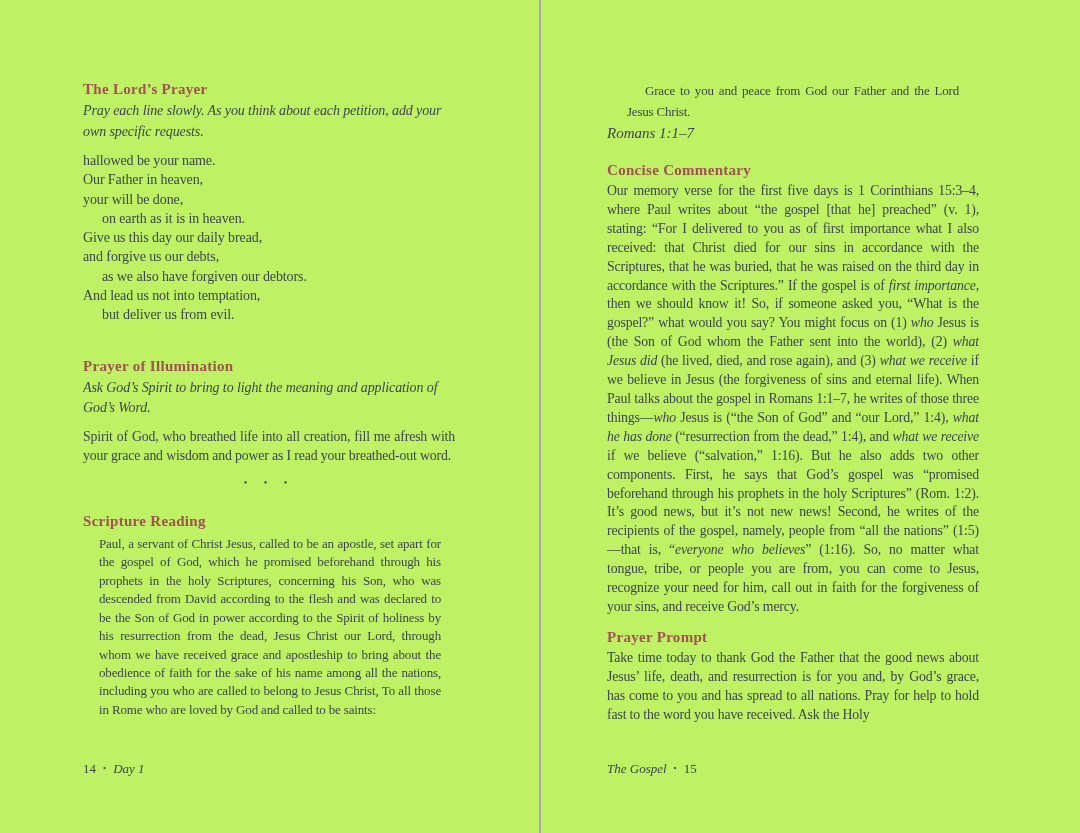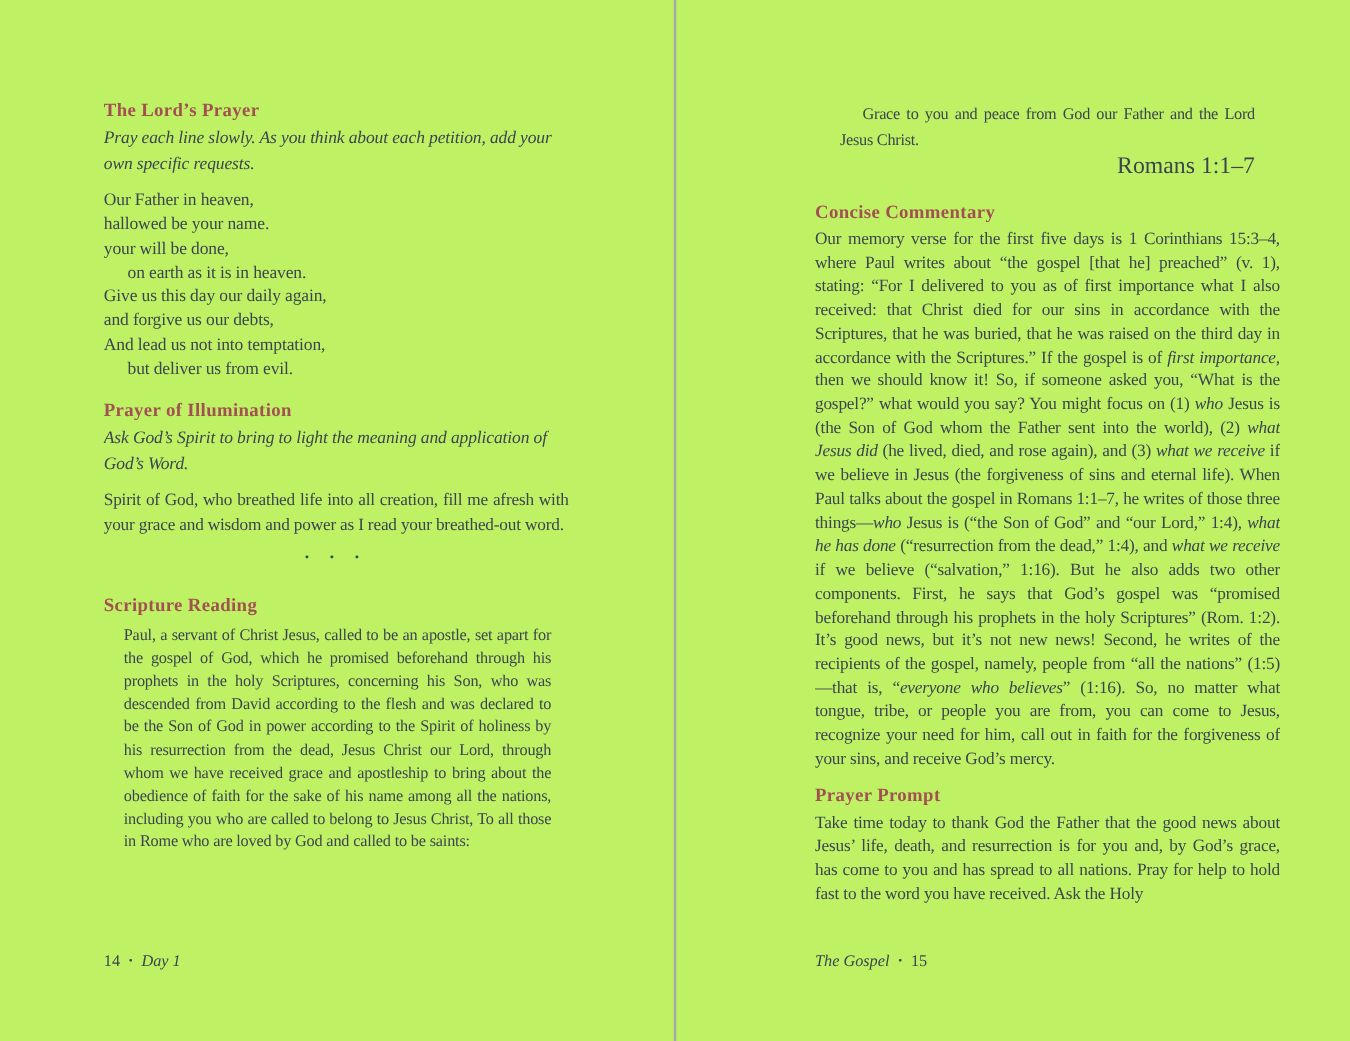--- a/index.html
+++ b/index.html
@@ -4,47 +4,47 @@
 <style>
   html,body{margin:0;padding:0;background:#ffffff;}
   .spread{
     position:relative;width:1080px;height:833px;background:#bef264;
     font-family:"Liberation Serif","DejaVu Serif",serif;
     color:#3d4450;overflow:hidden;
   }
   .divider{position:absolute;left:539px;top:0;width:2px;height:833px;background:#a8a8a8;}
   .page{position:absolute;top:0;height:833px;overflow:hidden;}
   .page-left{left:83px;width:372px;}
-  .page-right{left:652px;width:372px;}
+  .page-right{left:607px;width:372px;}
 
   .sec-heading{color:#a25052;font-weight:bold;font-size:15px;line-height:19px;letter-spacing:.3px;}
   .instruction{font-style:italic;font-size:14px;line-height:20.5px;margin-top:2px;letter-spacing:-.1px;}
   .pline{font-size:14px;line-height:19.3px;letter-spacing:-.1px;}
   .indent{padding-left:19px;}
   .body-par{font-size:13.8px;line-height:19.2px;text-align:justify;letter-spacing:-.15px;}
   .dots{text-align:center;font-size:10px;letter-spacing:7px;margin-top:12px;}
   .it{font-style:italic;}
 
   
   .mt-top{margin-top:80px;}
   .prayer-block{margin-top:9px;}
-  .h-illum{margin-top:15px;}
+  .h-illum{margin-top:32px;}
   .par-illum{margin-top:8px;}
   .h-scripture{margin-top:24px;}
   .scripture-quote{
     margin:4px 14px 0 16px;font-size:13px;line-height:18.4px;
     text-align:justify;letter-spacing:-.15px;
   }
 
   
   .quote-cont{
     margin-top:80px;padding:0 20px;text-indent:18px;
     font-size:13px;line-height:21px;letter-spacing:-.2px;text-align:justify;
   }
-  .attribution{padding-right:20px;text-align:right;font-size:19px;line-height:20px;margin-top:1px;}
+  .attribution{padding-right:20px;font-style:italic;font-size:15px;line-height:20px;margin-top:1px;}
   .h-commentary{margin-top:18px;}
   .par-commentary{margin-top:2px;font-size:13.8px;line-height:18.9px;}
   .h-prompt{margin-top:11px;}
   .par-prompt{margin-top:1px;}
 
   .footer{
     position:absolute;top:761px;left:0;width:100%;
     font-size:13px;color:#3d4450;
   }
   .footer .sep{font-size:9px;padding:0 7px;vertical-align:2px;}
@@ -53,26 +53,27 @@
 <body>
 
 <div class="spread">
 
   <div class="page page-left">
 
     <div class="sec-heading mt-top">The Lord’s Prayer</div>
     <div class="instruction">Pray each line slowly. As you think about each petition, add your own specific requests.</div>
 
     <div class="prayer-block">
+      <div class="pline">hallowed be your name.</div>
       <div class="pline">Our Father in heaven,</div>
-      <div class="pline">hallowed be your name.</div>
       <div class="pline">your will be done,</div>
       <div class="pline indent">on earth as it is in heaven.</div>
-      <div class="pline">Give us this day our daily again,</div>
+      <div class="pline">Give us this day our daily bread,</div>
       <div class="pline">and forgive us our debts,</div>
+      <div class="pline indent">as we also have forgiven our debtors.</div>
       <div class="pline">And lead us not into temptation,</div>
       <div class="pline indent">but deliver us from evil.</div>
     </div>
 
     <div class="sec-heading h-illum">Prayer of Illumination</div>
     <div class="instruction">Ask God’s Spirit to bring to light the meaning and application of God’s Word.</div>
     <div class="body-par par-illum">Spirit of God, who breathed life into all creation, fill me afresh with your grace and wisdom and power as I read your breathed-out word.</div>
 
     <div class="dots">•  •  •</div>
 

